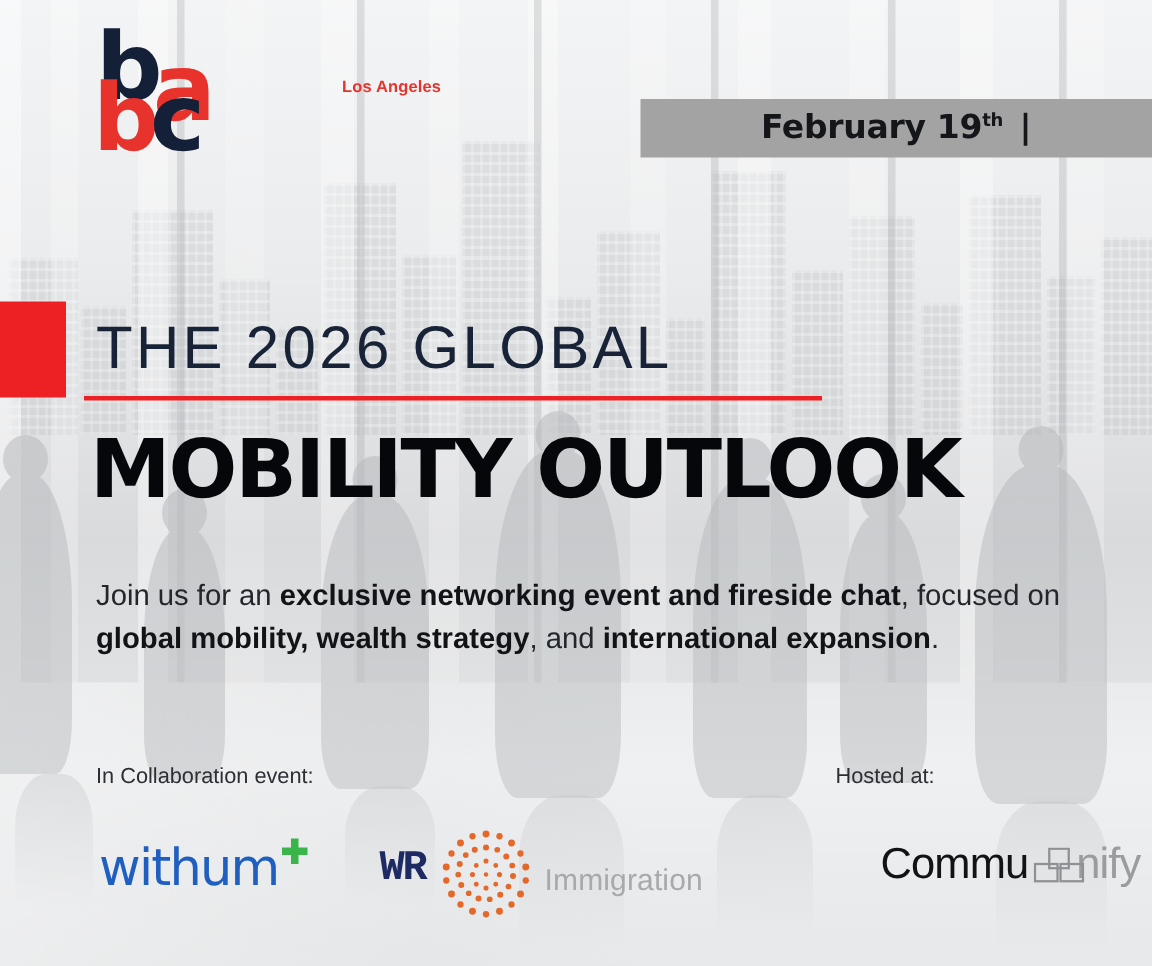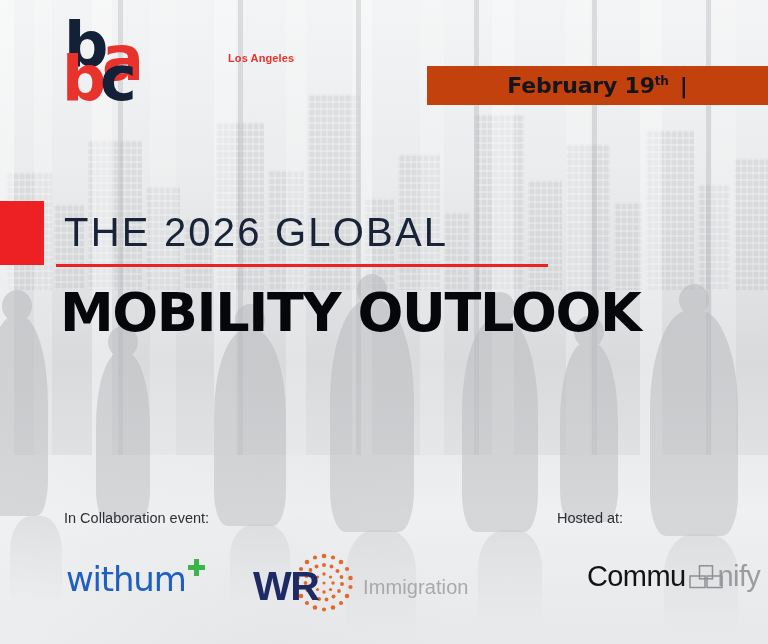--- a/index.html
+++ b/index.html
@@ -88,21 +88,21 @@
   .l-b2 { left:0px;  top:30px;  font-size:62px; color:#e8322c; }
   .l-c  { left:38px; top:30px;  font-size:62px; color:#141f38; }
 
   .babc-text { position:absolute; left:118px; top:34px; width:140px; }
   .babc-la { font-size:11px; font-weight:700; color:#e8322c; letter-spacing:.1px; margin-left:48px; line-height:1.1; }
   .babc-l1, .babc-l2 { font-size:13.5px; font-weight:700; color:#1d2430; letter-spacing:-.2px; line-height:1.25; white-space:nowrap; }
 
   
   .date-banner {
     position:absolute; left:427px; top:66px; width:341px; height:39px;
-    background:#c2410c; display:flex; align-items:center; justify-content:center; gap:11px;
+    background:#a3a3a3; display:flex; align-items:center; justify-content:center; gap:11px;
   }
   .date-text { font-family:"DejaVu Sans", sans-serif; font-size:22px; font-weight:700; color:#15161a; letter-spacing:-.2px; }
   .date-text sup { font-size:12px; vertical-align:super; }
   .date-sep { font-family:"DejaVu Sans", sans-serif; font-size:22px; font-weight:700; color:#15161a; }
 
   
   .red-block { position:absolute; left:0; top:201px; width:44px; height:64px; background:#ed2024; }
 
   
   .h-sub {
@@ -138,22 +138,22 @@
                  color:#1f5fbf; letter-spacing:-1.2px; line-height:1; }
   .withum-plus { position:absolute; right:-19px; top:-3px; width:17px; height:17px; }
   .withum-plus::before, .withum-plus::after {
     content:""; position:absolute; background:#3ab54a;
   }
   .withum-plus::before { left:6px; top:0; width:5px; height:17px; }
   .withum-plus::after  { left:0; top:6px; width:17px; height:5px; }
 
   
   .wr { position:absolute; left:253px; top:560px; height:44px; }
-  .wr-word { position:absolute; left:0; top:6px; font-family:Liberation Sans, sans-serif;
-             font-size:41px; font-weight:700; color:#1d2a63; letter-spacing:-1.4px; line-height:1; z-index:2; }
+  .wr-word { position:absolute; left:0; top:6px; font-family:Liberation Mono, monospace;
+             font-size:28px; font-weight:700; color:#1d2a63; letter-spacing:-1.4px; line-height:1; z-index:2; }
   .wr-dots { position:absolute; left:40px; top:-8px; width:62px; height:62px; z-index:1; }
   .wr-imm { position:absolute; left:110px; top:16px; font-size:20px; color:#a7a9ac; font-weight:400; letter-spacing:.1px; }
 
   
   .communify { position:absolute; left:555px; top:562px; height:40px; }
   .cf-word { font-family:"Liberation Sans", sans-serif; font-size:29px; font-weight:400; letter-spacing:-.6px; line-height:1;margin-left:32px; }
   .cf-a { color:#121316; }
   .cf-b { color:#9a9ca0; }
   .cf-icon { position:absolute; left:134px; top:3px; width:34px; height:26px; }
 </style>
@@ -244,20 +244,21 @@
     <div class="date-banner">
       <div class="date-text"><span>February 19</span><sup>th</sup></div>
       <div class="date-sep">|</div>
     </div>
 
     <div class="red-block"></div>
     <div class="h-sub">THE 2026 GLOBAL</div>
     <div class="red-rule"></div>
     <div class="h-main">MOBILITY OUTLOOK</div>
 
+    <div class="body-copy"><span>Join us for an </span><b>exclusive networking event and fireside chat</b><span>, focused on </span><b>global mobility, wealth strategy</b><span>, and </span><b>international expansion</b><span>.</span></div>
 
     <div class="lbl lbl-collab">In Collaboration event:</div>
     <div class="lbl lbl-hosted">Hosted at:</div>
 
     <div class="withum">
       <div class="withum-word">withum
         <span class="withum-plus"></span>
       </div>
     </div>
 

